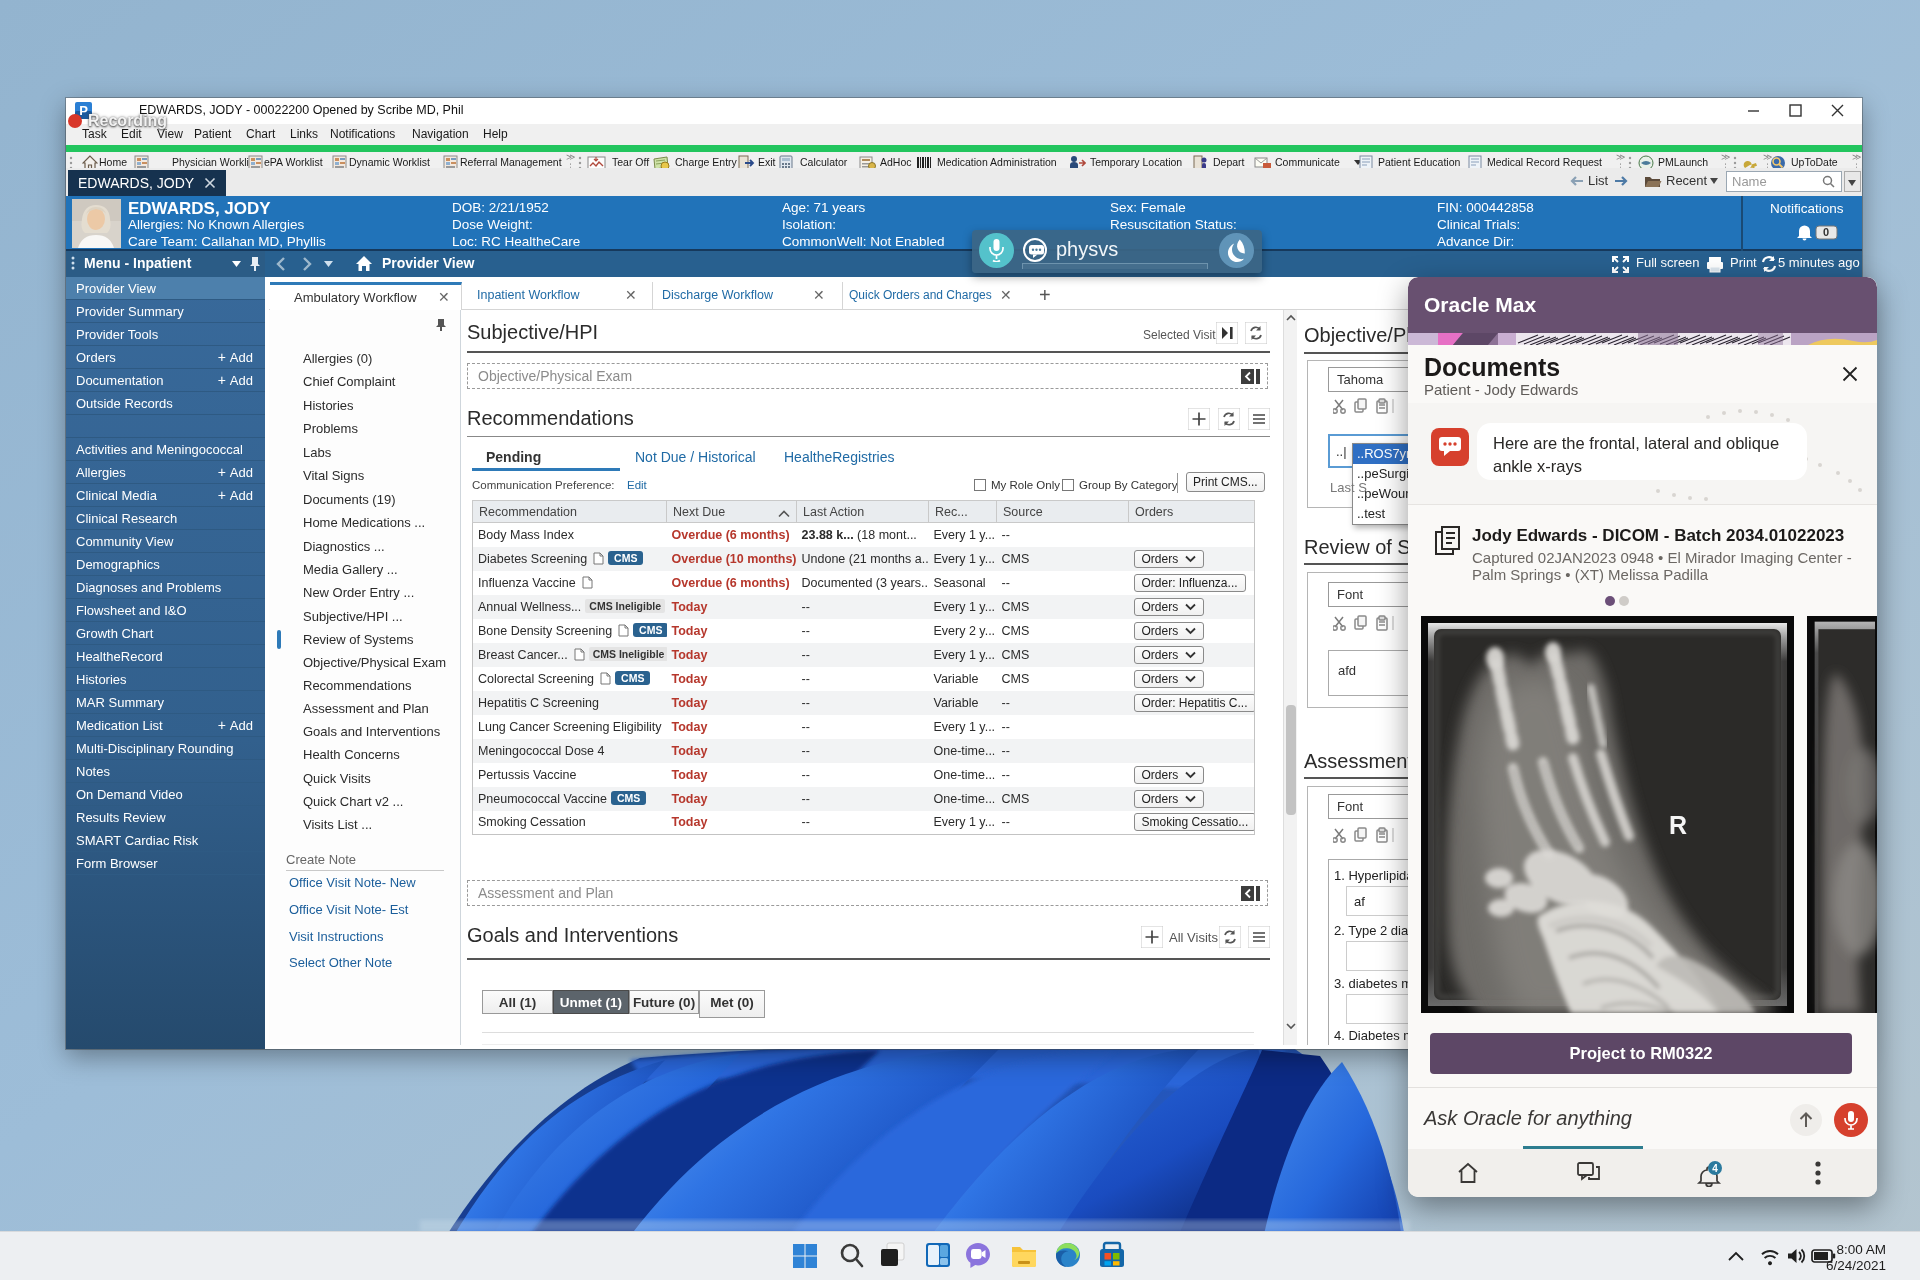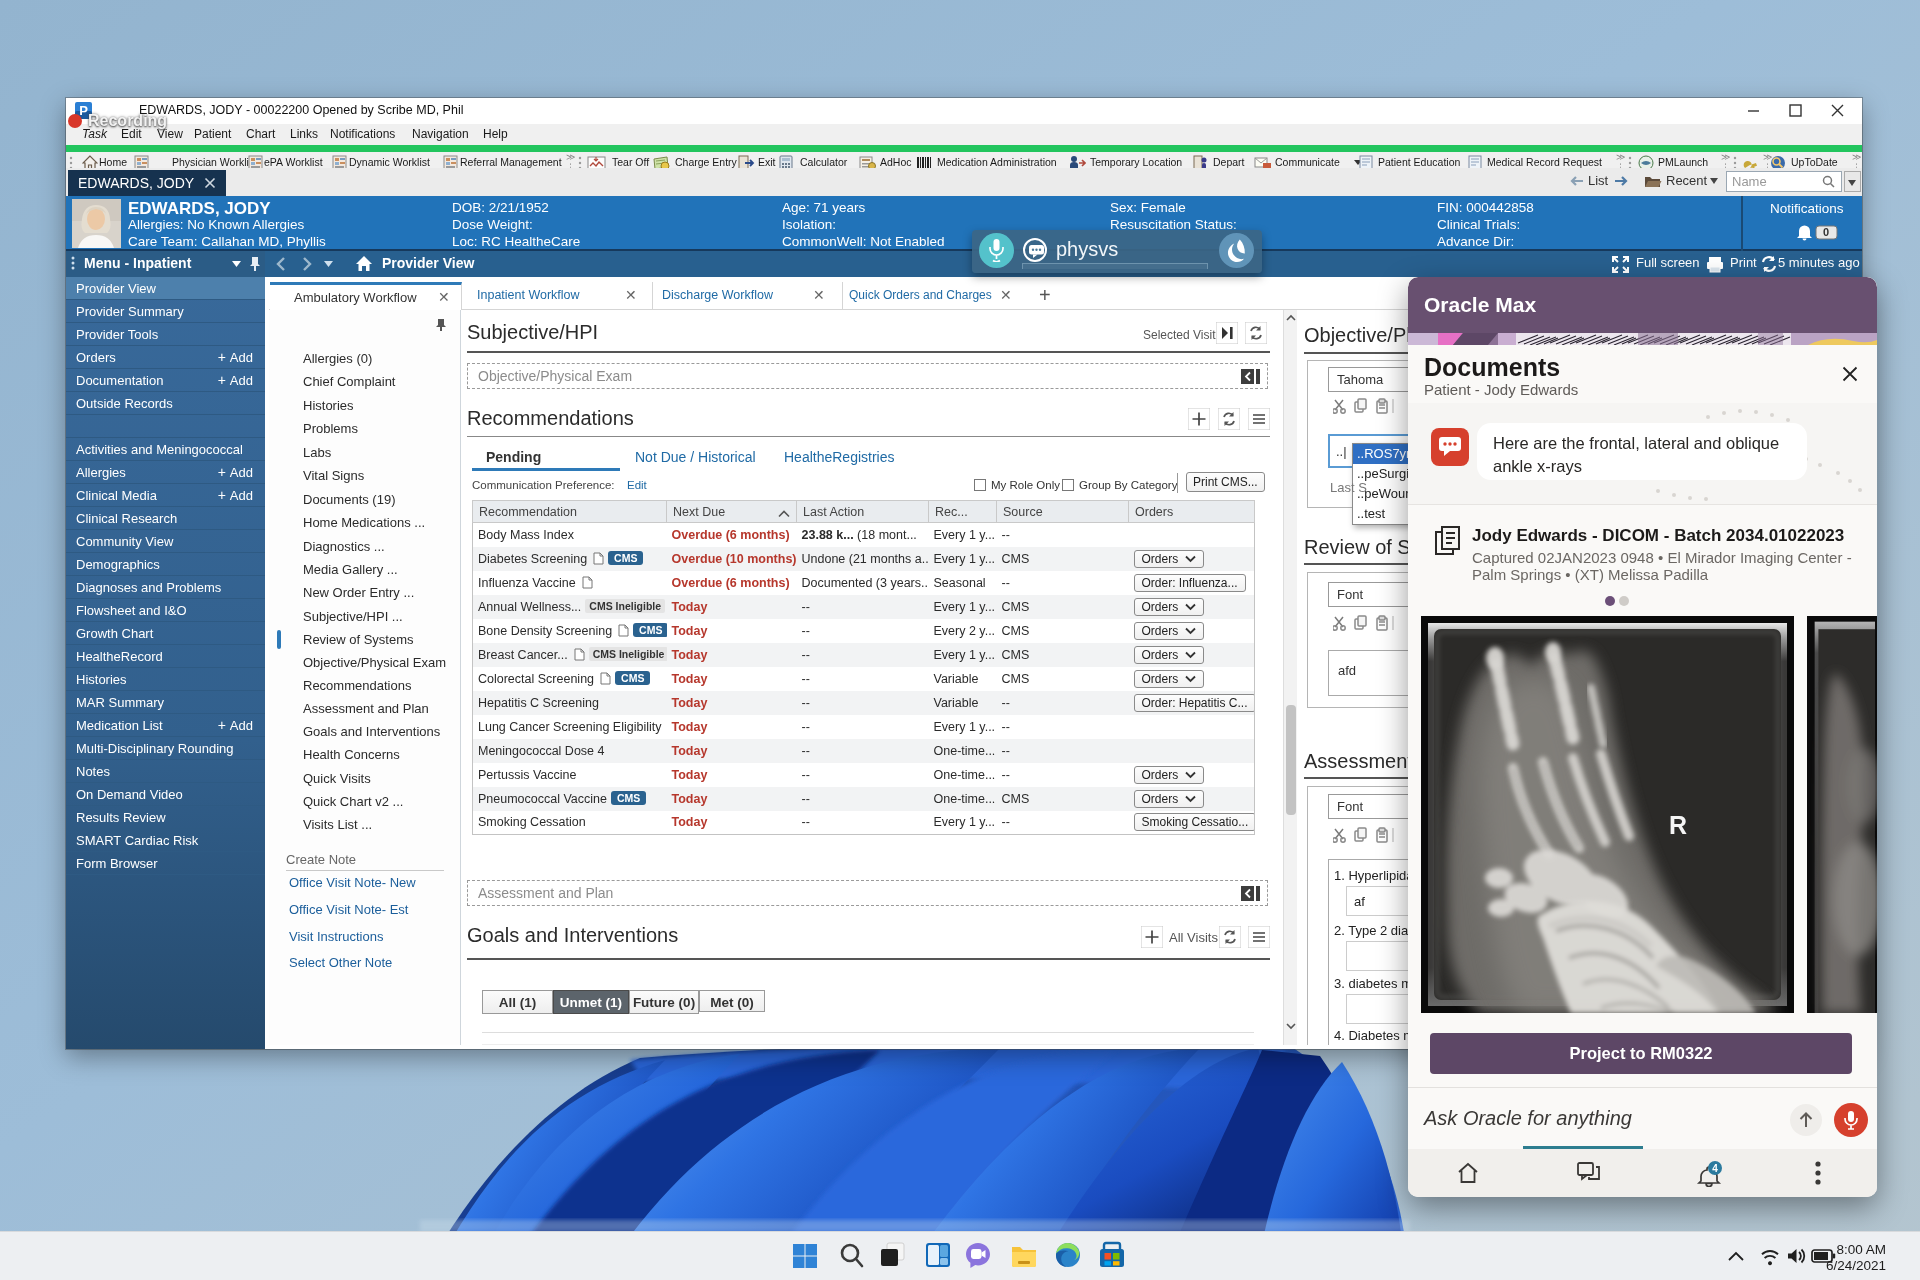--- a/index.html
+++ b/index.html
@@ -112,21 +112,21 @@
         <line x1="20" y1="13" x2="31" y2="13" stroke="#333" stroke-width="1.4"></line>
         <rect x="62" y="7" width="11" height="11" fill="none" stroke="#333" stroke-width="1.4"></rect>
         <path d="M104 7 L115 18 M115 7 L104 18" stroke="#333" stroke-width="1.4"></path>
       </svg>
     </div>
     <div class="abs" id="recbadge" style="left:2px;top:14px;width:160px;height:18px;z-index:50;">
       <span style="position:absolute;left:0;top:2px;width:14px;height:14px;border-radius:50%;background:#d8372a;"></span>
       <span style="position:absolute;left:20px;top:0;font-size:16px;font-weight:bold;color:#f2f2f2;text-shadow:0 1px 2px rgba(60,60,60,0.9),0 0 3px rgba(80,80,80,0.7);">Recording</span>
     </div>
     <div id="menubar">
-      <span class="abs" style="left:16px;top:3px;font-style:italic;">Task</span>
+      <span class="abs" style="left:16px;top:3px;">Task</span>
       <span class="abs" style="left:55px;top:3px;">Edit</span>
       <span class="abs" style="left:91px;top:3px;">View</span>
       <span class="abs" style="left:128px;top:3px;">Patient</span>
       <span class="abs" style="left:180px;top:3px;">Chart</span>
       <span class="abs" style="left:224px;top:3px;">Links</span>
       <span class="abs" style="left:264px;top:3px;">Notifications</span>
       <span class="abs" style="left:346px;top:3px;">Navigation</span>
       <span class="abs" style="left:417px;top:3px;">Help</span>
     </div>
     <div id="toolbar">
@@ -708,21 +708,21 @@
         </svg>
         <svg class="abs" style="left:787px;top:616px;" width="22" height="22">
           <rect width="22" height="22" fill="#fff" stroke="#c9c9c9"></rect>
           <path d="M5 7 L17 7 M5 11 L17 11 M5 15 L17 15" stroke="#444" stroke-width="1.7"></path>
         </svg>
       <div class="abs" style="left:6px;top:648px;width:803px;border-top:2px solid #555;"></div>
       <div class="abs" style="left:21px;top:680px;height:24px;">
         <span class="abs" style="left:0;width:71px;height:24px;background:linear-gradient(#fbfbfb,#eee);border:1px solid #999;font-size:13.5px;font-weight:bold;color:#333;text-align:center;line-height:23px;">All (1)</span>
         <span class="abs" style="left:71px;width:76px;height:24px;background:#5c646b;border:1px solid #4a4a4a;font-size:13.5px;font-weight:bold;color:#fff;text-align:center;line-height:23px;">Unmet (1)</span>
         <span class="abs" style="left:147px;width:70px;height:24px;background:linear-gradient(#fbfbfb,#eee);border:1px solid #999;font-size:13.5px;font-weight:bold;color:#333;text-align:center;line-height:23px;">Future (0)</span>
-        <span class="abs" style="left:217px;width:66px;height:22px;background:linear-gradient(#fbfbfb,#eee);border:1px solid #999;font-size:13.5px;font-weight:bold;color:#333;text-align:center;line-height:23px;">Met (0)</span>
+        <span class="abs" style="left:217px;width:66px;height:28px;background:linear-gradient(#fbfbfb,#eee);border:1px solid #999;font-size:13.5px;font-weight:bold;color:#333;text-align:center;line-height:23px;">Met (0)</span>
       </div>
       <div class="abs" style="left:21px;top:722px;width:772px;border-top:1px solid #ddd;"></div>
       <div class="abs" style="left:21px;top:734px;width:772px;border-top:1px solid #eee;"></div>
     </div>
     <div id="midcol">
       <span class="abs h1" style="left:7px;top:14px;white-space:nowrap;">Objective/Physical Exam</span>
       <div class="abs" style="left:7px;top:42px;width:195px;border-top:2px solid #555;"></div>
       <div class="abs" style="left:10px;top:50px;width:192px;height:148px;border:1px solid #b5b5b5;"></div>
       <div class="abs" style="left:31px;top:57px;width:161px;height:25px;border:1px solid #999;background:#fff;">
       <span class="abs" style="left:8px;top:4px;font-size:13px;color:#333;">Tahoma</span>

